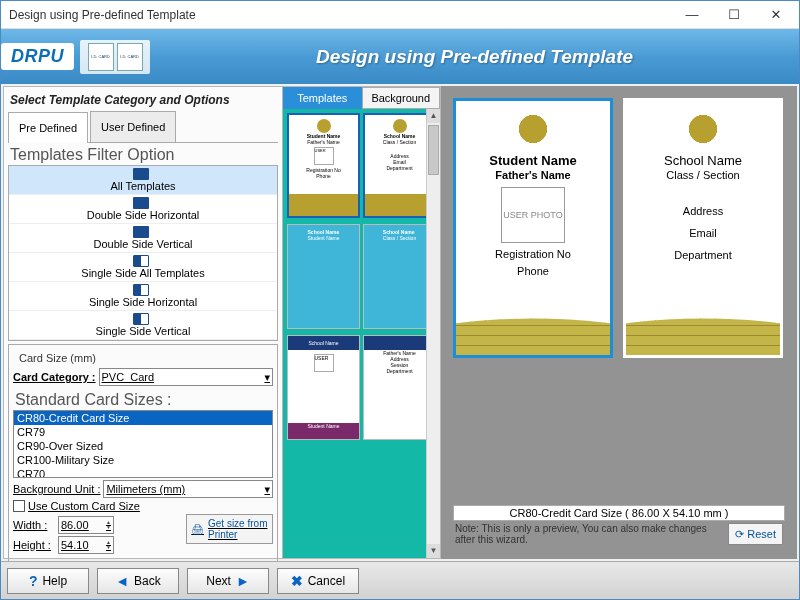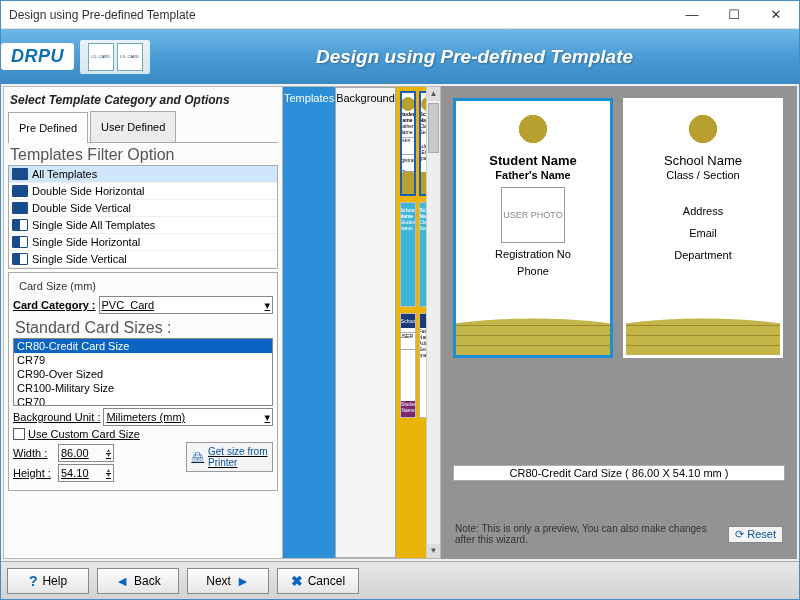--- a/index.html
+++ b/index.html
@@ -14,37 +14,37 @@
 .logo-cards .mini { width:26px; height:28px; background:#fff; border:1px solid #7aa; font-size:4px; display:flex;flex-direction:column;align-items:center;justify-content:center;color:#246;}
 .banner-title { flex: 1; text-align: center; font-size: 19px; font-style: italic; font-weight: 600; text-shadow: 1px 1px 2px rgba(0,0,0,0.3); }
 .content { flex: 1; display: flex; background: #f0f0f0; padding: 2px; overflow: hidden; }
 .leftpanel { width: 280px; background: #fbfbfb; border: 1px solid #b8b8b8; display: flex; flex-direction: column; padding: 4px; }
 .section-title { font-size: 12px; font-weight: 700; font-style: italic; color: #222; padding: 2px 0 4px 2px; }
 .tabrow { display: flex; border-bottom: 1px solid #aaa; }
 .tab { font-size: 11px; padding: 9px 10px; border: 1px solid #aaa; border-bottom: none; background: #ececec; margin-right: 2px; }
 .tab.active { background: #fff; position: relative; top: 1px; }
 .group-label { font-size: 16px; color: #555; padding: 3px 2px 1px; }
 .filter-list { border: 1px solid #aaa; background: #fff; }
-.filter-item { display: flex; align-items: center; font-size: 11px; padding: 2px 3px; border-bottom: 1px solid #eee; }
+.filter-item { display: flex; align-items: center; font-size: 11px; padding: 2px 3px; border-bottom: 1px solid #eee; flex-direction: column; }
 .filter-item.selected { background: #cfe6fb; }
 .filter-icon { width: 16px; height: 12px; margin-right: 4px; background: #1a4b8c; border-radius: 1px; position: relative; display:flex; align-items:center; justify-content:center;}
 .filter-icon.single { background: linear-gradient(90deg,#1a4b8c 50%, #fff 50%); border:1px solid #1a4b8c;}
 .fieldset { border: 1px solid #aaa; margin-top: 3px; padding: 3px 4px 4px; }
 .fieldset-legend { font-size: 11px; color: #333; margin: -9px 0 2px 3px; background: #fbfbfb; padding: 0 3px; display: inline-block; }
 .row { display: flex; align-items: center; font-size: 11px; margin: 2px 0; gap: 3px; text-decoration: underline; }
 .select, .listbox { font-size: 11px; border: 1px solid #888; background: #fff; }
 .select { height: 18px; flex: 1; padding: 0 2px; display:flex; align-items:center; justify-content:space-between;}
 .listbox { height: 68px; overflow: hidden; }
 .listbox div { padding: 1px 3px; font-size: 11px; }
 .listbox div.sel { background: #0a64c2; color: #fff; }
 .numinput { width: 56px; height: 18px; border: 1px solid #888; font-size: 11px; padding: 0 2px; display:flex;align-items:center;justify-content:space-between;}
 .spinbtns{display:flex;flex-direction:column;font-size:5px;line-height:5px;color:#444;}
 .printerbtn { border: 1px solid #999; background: #f4f4f4; padding: 3px 4px; font-size: 10px; display: flex; align-items: center; gap: 4px; color: #0654a0; }
 .checkbox { width: 12px; height: 12px; border: 1px solid #555; background: #fff; }
-.midpanel { width: 158px; border: 1px solid #b8b8b8; border-left: none; background: #eab308; display: flex; flex-direction: row; }
+.midpanel { width: 158px; border: 1px solid #b8b8b8; border-left: none; background: #14b8a6; display: flex; flex-direction: column; }
 .mid-tabs { display: flex; }
 .mid-tab { flex: 1; font-size: 11px; padding: 4px 0; text-align: center; border: 1px solid #aaa; }
 .mid-tab.active { background: #2a8fd8; color: #fff; border-color:#2a8fd8;}
 .mid-tab.inactive { background: #f4f4f4; }
 .tpl-scroll { flex: 1; overflow: hidden; padding: 4px; display: flex; flex-direction: column; gap: 6px; position:relative;}
 .tpl-pair { display: flex; gap: 3px; }
 .tpl-card { flex: 1; height: 105px; border: 1px solid #bbb; background: #fff; font-size: 5px; display:flex;flex-direction:column;align-items:center; position:relative; overflow:hidden;}
 .tpl-pair.selected .tpl-card { border: 2px solid #1a5fb8; }
 .tpl-card .bar { position:absolute; bottom:0; left:0; right:0; height:22px; background:#b8a030;}
 .tpl-card .bar2 { position:absolute; bottom:0; left:0; right:0; height:100%; background:#3fb5d8;}
@@ -57,21 +57,21 @@
 .pcard { width: 160px; height: 260px; background: #fff; border: 3px solid #1a8fd8; display: flex; flex-direction: column; align-items: center; padding: 8px 6px; position: relative; overflow:hidden;}
 .pcard.back { border-color: #fff; }
 .pcard .gear { width: 36px; height: 36px; border-radius: 50%; background: radial-gradient(circle,#b8a030 55%,transparent 56%); position:relative; margin: 2px 0 6px;}
 .pcard .gear::before{content:"";position:absolute;inset:8px;border:3px solid #b8a030;border-radius:50%;}
 .pcard .sname { font-size: 13px; font-weight: 700; }
 .pcard .sub { font-size: 11px; font-weight: 600; margin: 1px 0 6px; }
 .pcard .photo { width: 64px; height: 56px; border: 1px solid #999; display: flex; align-items: center; justify-content: center; font-size: 9px; color: #888; text-align:center; line-height:1.2;}
 .pcard .field { font-size: 11px; margin-top: 5px; }
 .pcard .bricks { position: absolute; bottom: 0; left: 0; right: 0; height: 52px; background: repeating-linear-gradient(0deg,#c4b548 0,#c4b548 9px,#9a8a30 9px,#9a8a30 10px), repeating-linear-gradient(90deg,transparent 0,transparent 14px,#9a8a30 14px,#9a8a30 15px); clip-path: ellipse(120% 100% at 50% 130%);}
 .preview-label { background: #fff; text-align: center; font-size: 11px; padding: 1px; border:1px solid #aaa;}
-.preview-note { font-size: 10px; color: #333; padding: 2px 2px; display:flex; align-items:center;margin-top:40px;}
+.preview-note { font-size: 10px; color: #333; padding: 2px 2px; display:flex; }
 .resetbtn { border: 1px solid #888; background: #f4f4f4; padding: 1px 6px; font-size: 11px; display: flex; align-items: center; gap: 3px; color:#0654a0;}
 .footer { height: 38px; background: linear-gradient(#e8e8e8,#d2d2d2); border-top: 1px solid #aaa; display: flex; align-items: center; padding: 0 6px; gap: 8px; }
 .fbtn { border: 1px solid #888; background: linear-gradient(#fdfdfd,#e6e6e6); padding: 4px 12px; font-size: 12px; display: flex; align-items: center; gap: 5px; min-width: 82px; justify-content: center; }
 .fbtn .ic { color: #0a64c2; font-weight: 700; font-size: 14px;}
 .brand { flex: 1; text-align: right; font-size: 20px; font-style: italic; color: #fff; text-shadow: 1px 1px 2px #0a4570; padding-right: 6px; background: linear-gradient(90deg, transparent, #3a8bc5 30%); align-self: stretch; display: flex; align-items: center; justify-content: flex-end; }
 </style>
 </head>
 <body>
 
 <div class="window">

